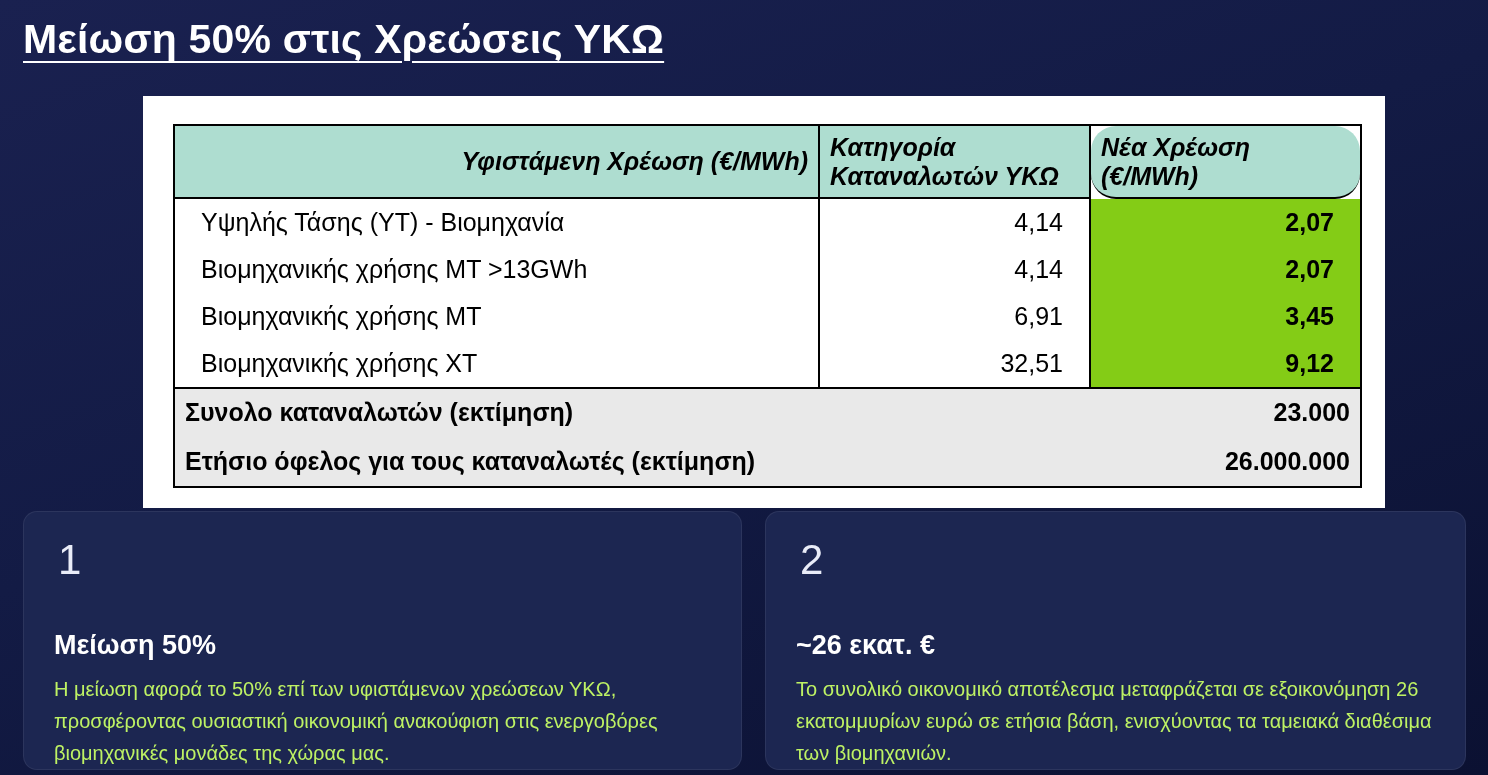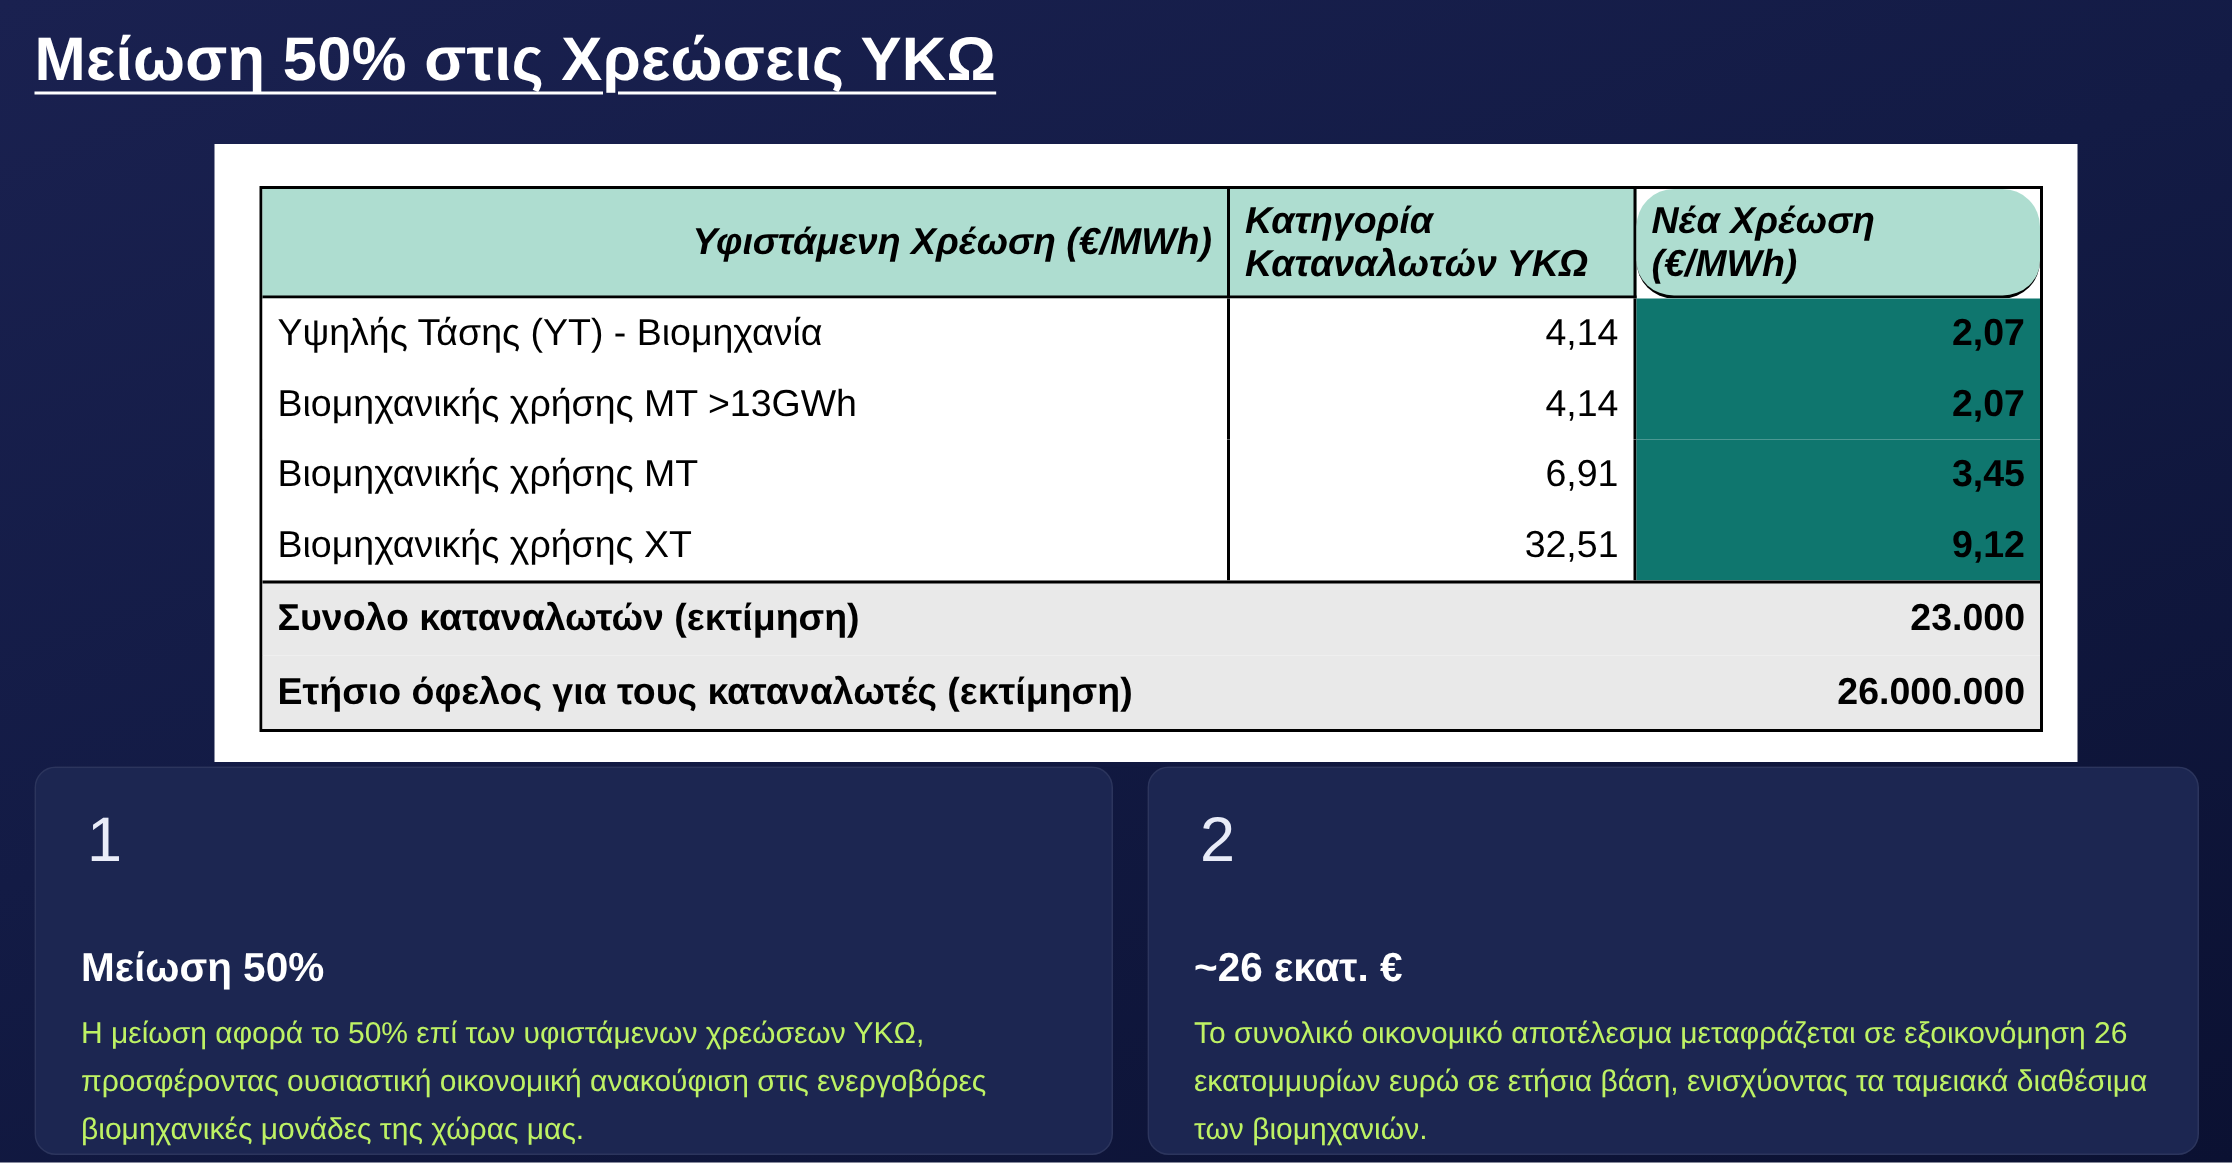--- a/index.html
+++ b/index.html
@@ -54,28 +54,28 @@
     border-bottom: 2px solid #000;
     padding: 2px 10px;
   }
   .th.c1 { border-right: 2px solid #000; }
   .th.c2 { border-right: 2px solid #000; justify-content: flex-end; text-align: right; }
   .th.c3 { justify-content: flex-start; text-align: left; border-radius: 25px; }
 
   .td {
     display: flex;
     align-items: center;
-    padding: 0 10px;
+    padding: 0 26px;
     background: #ffffff;
   }
   .td.cat { border-right: 2px solid #000; }
   .td.num { justify-content: flex-end; border-right: 2px solid #000; }
   .td.new {
     justify-content: flex-end;
-    background: #0f766e;
+    background: #84cc16;
     font-weight: bold;
     border-right: none;
   }
 
   .tf {
     grid-column: 1 / -1;
     background: #e9e9e9;
     display: flex;
     align-items: center;
     justify-content: space-between;

